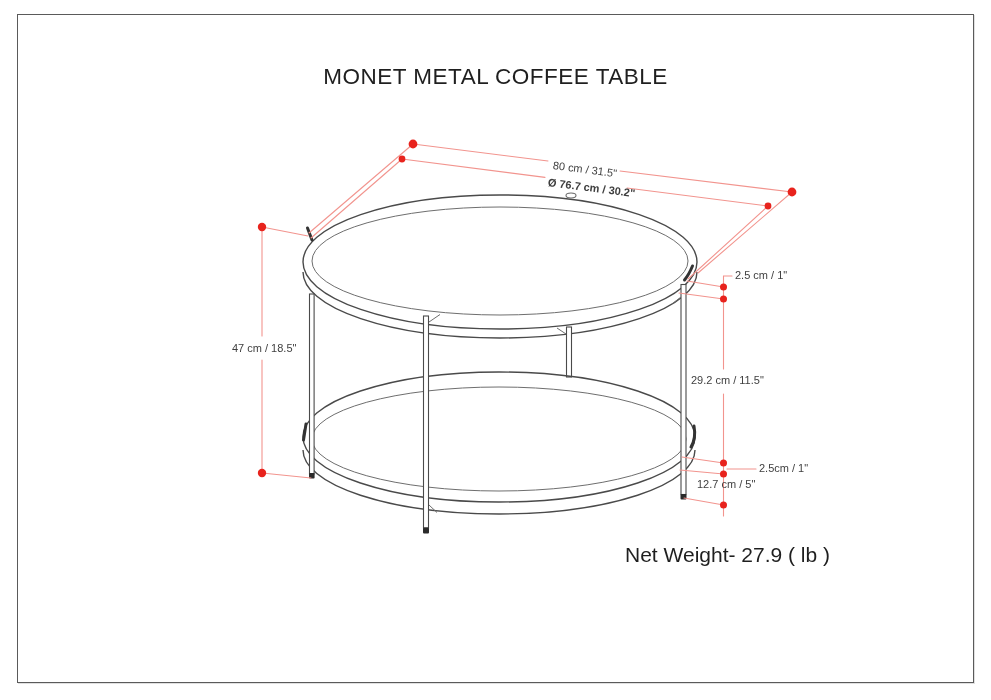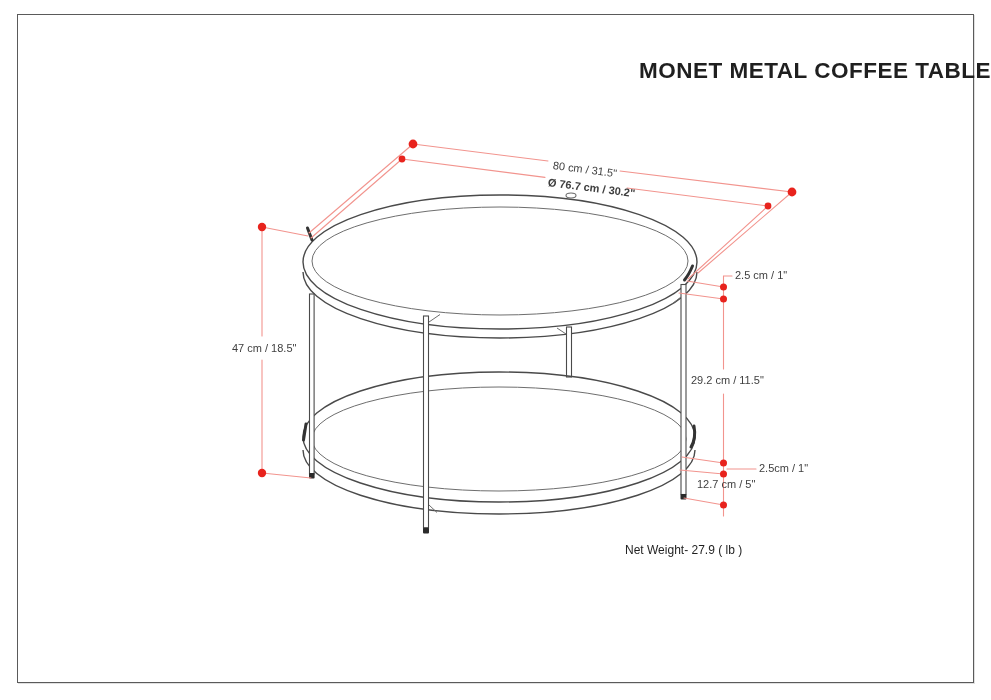--- a/index.html
+++ b/index.html
@@ -14,30 +14,30 @@
   }
   #diagram-svg{position:absolute;left:0;top:0;width:991px;height:700px;}
   .ln{stroke:var(--drawing,#4a4a4a);stroke-width:1.4;fill:none;}
   .ln2{stroke:#6e6e6e;stroke-width:1;fill:none;}
   .leg{fill:#ffffff;stroke:var(--drawing,#4a4a4a);stroke-width:1.1;}
   .cap{fill:#2b2b2b;stroke:none;}
   .edge{stroke:#333333;stroke-width:3;fill:none;stroke-linecap:round;}
   .red{stroke:var(--dim-line,#f2948e);stroke-width:1.1;fill:none;stroke-linecap:round;}
   .dot{fill:var(--dim-dot,#e8231d);stroke:none;}
   .page-title{
-    position:absolute;left:0;right:0;top:58px;text-align:right;
-    font-size:22.5px;letter-spacing:0.5px;color:var(--title-text,#1f1f1f);font-weight:bold;
+    position:absolute;left:0;right:0;top:64px;text-align:center;
+    font-size:22.5px;letter-spacing:0.5px;color:var(--title-text,#1f1f1f);
   }
   .dim-label{
     position:absolute;font-size:11px;color:var(--label-text,#3f3f3f);white-space:nowrap;
   }
   .rot{transform:rotate(7.3deg);transform-origin:0 50%;}
   .bold{font-weight:bold;}
   .net-weight{
-    position:absolute;left:625px;top:543px;font-size:12px;color:var(--title-text,#1f1f1f);
+    position:absolute;left:625px;top:543px;font-size:21px;color:var(--title-text,#1f1f1f);
   }
 </style>
 </head>
 <body>
 
 <div id="stage" style="--dim-line: #f2948e; --dim-dot: #e8231d; --drawing: #4a4a4a; --label-text: #3f3f3f; --title-text: #1f1f1f; --border: #5a5a5a;">
 
   <div id="frame"></div>
 
   <div class="page-title">MONET METAL COFFEE TABLE</div>

